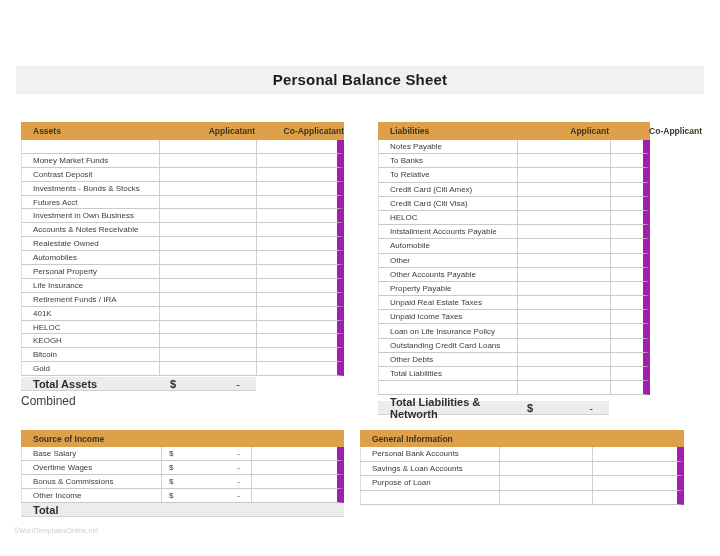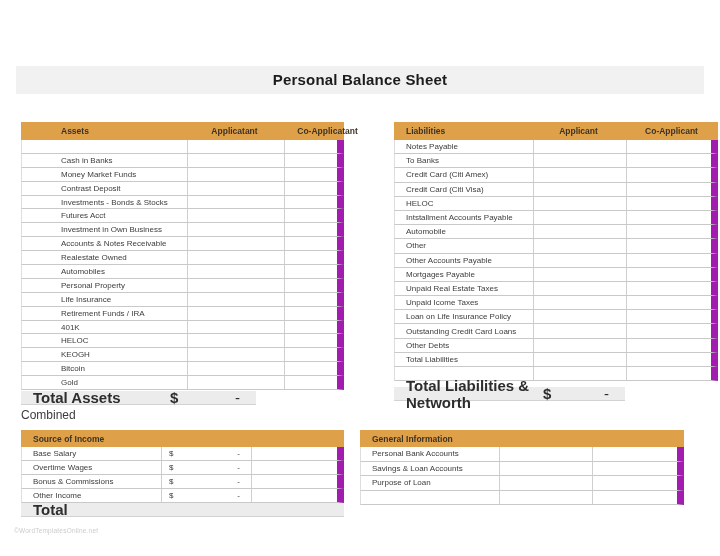--- a/index.html
+++ b/index.html
@@ -12,36 +12,36 @@
 
   .title-bar{
     position:absolute;left:16px;top:66px;width:688px;height:28px;
     background:var(--title-bg,#f1f1f1);
     font-size:15px;font-weight:bold;color:#1c1c1c;
     text-align:center;line-height:28px;letter-spacing:.2px;
   }
 
   .tbl{position:absolute;font-size:8px;color:#3c3c3c;}
   #assets{left:21px;top:122px;width:323px;}
-  #liabilities{left:378px;top:122px;width:324px;margin-left:16px;}
+  #liabilities{left:378px;top:122px;width:272px;}
   #income{left:21px;top:430px;width:323px;}
   #general{left:360px;top:430px;width:324px;}
 
   .thead{
     display:grid;height:18px;align-items:center;
     background:var(--accent,#dfa04a);
     font-weight:bold;font-size:8.5px;color:#3d3323;
   }
-  .g-assets{grid-template-columns:137px 97px 89px;padding-left:28px;}
+  .g-assets{grid-template-columns:137px 97px 89px;}
   .g-liab{grid-template-columns:138px 93px 93px;}
   .g-income{grid-template-columns:139px 90px 94px;}
   .g-general{grid-template-columns:138px 93px 93px;}
 
   .thead .h-name{padding-left:12px;}
-  .thead .h-col{text-align:center;}
+  .thead .h-col{text-align:right;}
 
   .band{
     display:flex;align-items:center;height:17px;
     background:var(--accent,#dfa04a);
     font-weight:bold;font-size:8.5px;color:#3d3323;padding-left:12px;box-sizing:border-box;
   }
 
   .row{
     display:grid;box-sizing:border-box;width:100%;
     border-bottom:1px solid var(--border,#c9c9c9);
@@ -57,21 +57,21 @@
   .blank-assets{height:16px;}
   .blank-liab{height:7px;}
   .blank-general{height:14px;}
 
   .amt{display:flex;justify-content:space-between;align-items:center;
        padding:0 11px 0 7px;box-sizing:border-box;}
 
   .total-row{
     display:flex;align-items:center;height:14px;
     background:var(--total-bg,#ececec);
-    font-weight:bold;font-size:15px;color:#2d2d2d;
+    font-weight:bold;font-size:11px;color:#2d2d2d;
     border-bottom:1px solid #d2d2d2;box-sizing:border-box;
   }
   #assets .total-row{width:235px;margin-top:1px;}
   #liabilities .total-row{width:231px;margin-top:6px;}
   #income .total-row{width:100%;}
   .total-row .t-label{padding-left:12px;width:126px;flex:none;}
   .total-row .t-cur{padding-left:11px;}
   .total-row .t-dash{margin-left:auto;margin-right:16px;font-weight:normal;}
 
   .combined{
@@ -97,25 +97,20 @@
       <div class="h-col">Applicatant</div>
       <div class="h-col">Co-Applicatant</div>
     </div>
     <div class="row g-assets blank-assets">
       <div class="label"></div>
       <div class="v"></div>
       <div class="v"></div>
     </div>
     <div>
 
-        <div class="row g-assets">
-          <div class="label">Cash in Banks</div>
-          <div class="v"></div>
-          <div class="v"></div>
-        </div>
 
         <div class="row g-assets">
           <div class="label">Money Market Funds</div>
           <div class="v"></div>
           <div class="v"></div>
         </div>
 
         <div class="row g-assets">
           <div class="label">Contrast Deposit</div>
           <div class="v"></div>
@@ -227,20 +222,25 @@
           <div class="v"></div>
           <div class="v"></div>
         </div>
 
         <div class="row g-liab">
           <div class="label">To Banks</div>
           <div class="v"></div>
           <div class="v"></div>
         </div>
 
+        <div class="row g-liab">
+          <div class="label">To Relative</div>
+          <div class="v"></div>
+          <div class="v"></div>
+        </div>
 
         <div class="row g-liab">
           <div class="label">Credit Card (Citi Amex)</div>
           <div class="v"></div>
           <div class="v"></div>
         </div>
 
         <div class="row g-liab">
           <div class="label">Credit Card (Citi Visa)</div>
           <div class="v"></div>
@@ -271,21 +271,21 @@
           <div class="v"></div>
         </div>
 
         <div class="row g-liab">
           <div class="label">Other Accounts Payable</div>
           <div class="v"></div>
           <div class="v"></div>
         </div>
 
         <div class="row g-liab">
-          <div class="label">Mortgages Payable</div>
+          <div class="label">Property Payable</div>
           <div class="v"></div>
           <div class="v"></div>
         </div>
 
         <div class="row g-liab">
           <div class="label">Unpaid Real Estate Taxes</div>
           <div class="v"></div>
           <div class="v"></div>
         </div>
 

